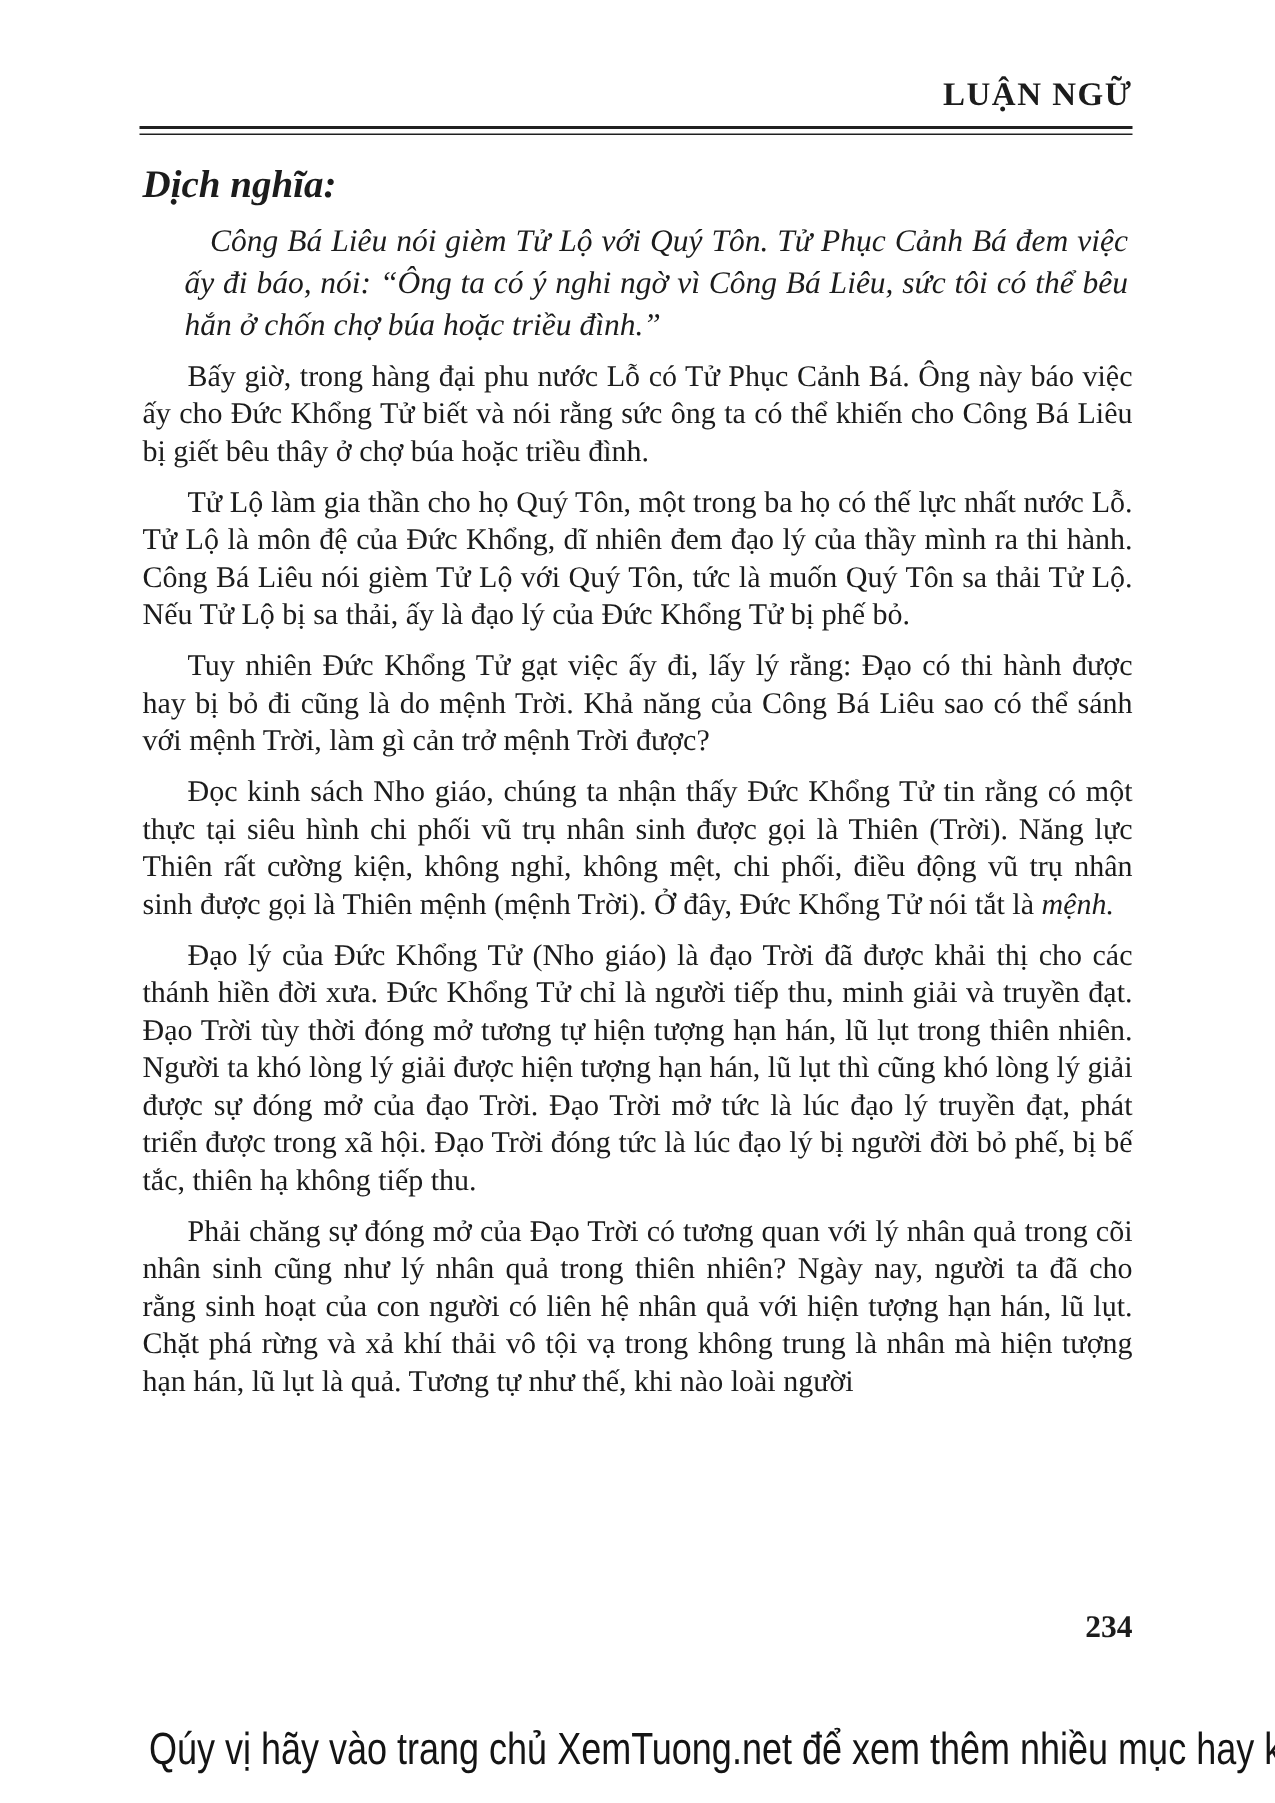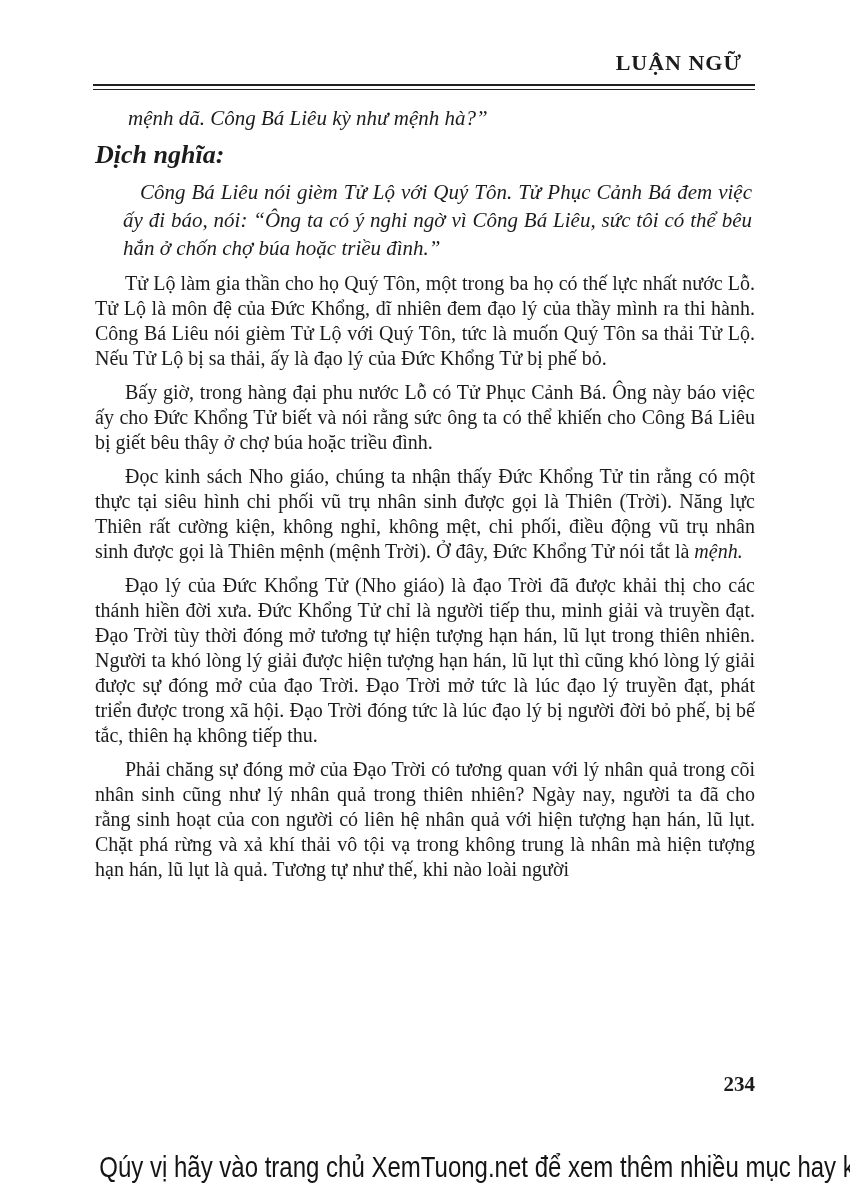--- a/index.html
+++ b/index.html
@@ -8,21 +8,21 @@
     width: 850px;
     height: 1202px;
     background: #ffffff;
     font-family: "Liberation Serif", serif;
     color: #1c1c1c;
     overflow: hidden;
   }
   .running-head {
     position: absolute;
     top: 50px;
-    right: 108px;
+    right: 95px;
     font-weight: bold;
     font-size: 22px;
     letter-spacing: 1px;
   }
   .double-rule {
     position: absolute;
     top: 84px;
     left: 93px;
     width: 662px;
     height: 3px;
@@ -113,32 +113,32 @@
 <body>
 
 <div class="page">
 
   <div class="running-head">LUẬN NGỮ</div>
 
   <div class="double-rule"></div>
 
   <div class="content">
 
-    <div class="opening-quote">mệnh dã. Công Bá Liêu kỳ như mệnh hà?”</div>
 
     <div class="heading-italic">Dịch nghĩa:</div>
 
     <div class="quote-block">
       <p>Công Bá Liêu nói gièm Tử Lộ với Quý Tôn. Tử Phục Cảnh Bá đem việc ấy đi báo, nói: “Ông ta có ý nghi ngờ vì Công Bá Liêu, sức tôi có thể bêu hắn ở chốn chợ búa hoặc triều đình.”</p>
     </div>
 
 
     <div class="body-block">
+      <p><span>Bấy giờ, trong hàng đại phu nước Lỗ có Tử Phục Cảnh Bá. Ông này báo việc ấy cho Đức Khổng Tử biết và nói rằng sức ông ta có thể khiến cho Công Bá Liêu bị giết bêu thây ở chợ búa hoặc triều đình.</span></p>
       <p><span>Tử Lộ làm gia thần cho họ Quý Tôn, một trong ba họ có thế lực nhất nước Lỗ. Tử Lộ là môn đệ của Đức Khổng, dĩ nhiên đem đạo lý của thầy mình ra thi hành. Công Bá Liêu nói gièm Tử Lộ với Quý Tôn, tức là muốn Quý Tôn sa thải Tử Lộ. Nếu Tử Lộ bị sa thải, ấy là đạo lý của Đức Khổng Tử bị phế bỏ.</span></p>
-      <p><span>Bấy giờ, trong hàng đại phu nước Lỗ có Tử Phục Cảnh Bá. Ông này báo việc ấy cho Đức Khổng Tử biết và nói rằng sức ông ta có thể khiến cho Công Bá Liêu bị giết bêu thây ở chợ búa hoặc triều đình.</span></p>
+      <p><span>Tuy nhiên Đức Khổng Tử gạt việc ấy đi, lấy lý rằng: Đạo có thi hành được hay bị bỏ đi cũng là do mệnh Trời. Khả năng của Công Bá Liêu sao có thể sánh với mệnh Trời, làm gì cản trở mệnh Trời được?</span></p>
       <p><span>Đọc kinh sách Nho giáo, chúng ta nhận thấy Đức Khổng Tử tin rằng có một thực tại siêu hình chi phối vũ trụ nhân sinh được gọi là Thiên (Trời). Năng lực Thiên rất cường kiện, không nghỉ, không mệt, chi phối, điều động vũ trụ nhân sinh được gọi là Thiên mệnh (mệnh Trời). Ở đây, Đức Khổng Tử nói tắt là </span><em>mệnh.</em></p>
       <p><span>Đạo lý của Đức Khổng Tử (Nho giáo) là đạo Trời đã được khải thị cho các thánh hiền đời xưa. Đức Khổng Tử chỉ là người tiếp thu, minh giải và truyền đạt. Đạo Trời tùy thời đóng mở tương tự hiện tượng hạn hán, lũ lụt trong thiên nhiên. Người ta khó lòng lý giải được hiện tượng hạn hán, lũ lụt thì cũng khó lòng lý giải được sự đóng mở của đạo Trời. Đạo Trời mở tức là lúc đạo lý truyền đạt, phát triển được trong xã hội. Đạo Trời đóng tức là lúc đạo lý bị người đời bỏ phế, bị bế tắc, thiên hạ không tiếp thu.</span></p>
       <p><span>Phải chăng sự đóng mở của Đạo Trời có tương quan với lý nhân quả trong cõi nhân sinh cũng như lý nhân quả trong thiên nhiên? Ngày nay, người ta đã cho rằng sinh hoạt của con người có liên hệ nhân quả với hiện tượng hạn hán, lũ lụt. Chặt phá rừng và xả khí thải vô tội vạ trong không trung là nhân mà hiện tượng hạn hán, lũ lụt là quả. Tương tự như thế, khi nào loài người</span></p>
     </div>
 
   </div>
 
 
   <div class="page-number">234</div>
 

